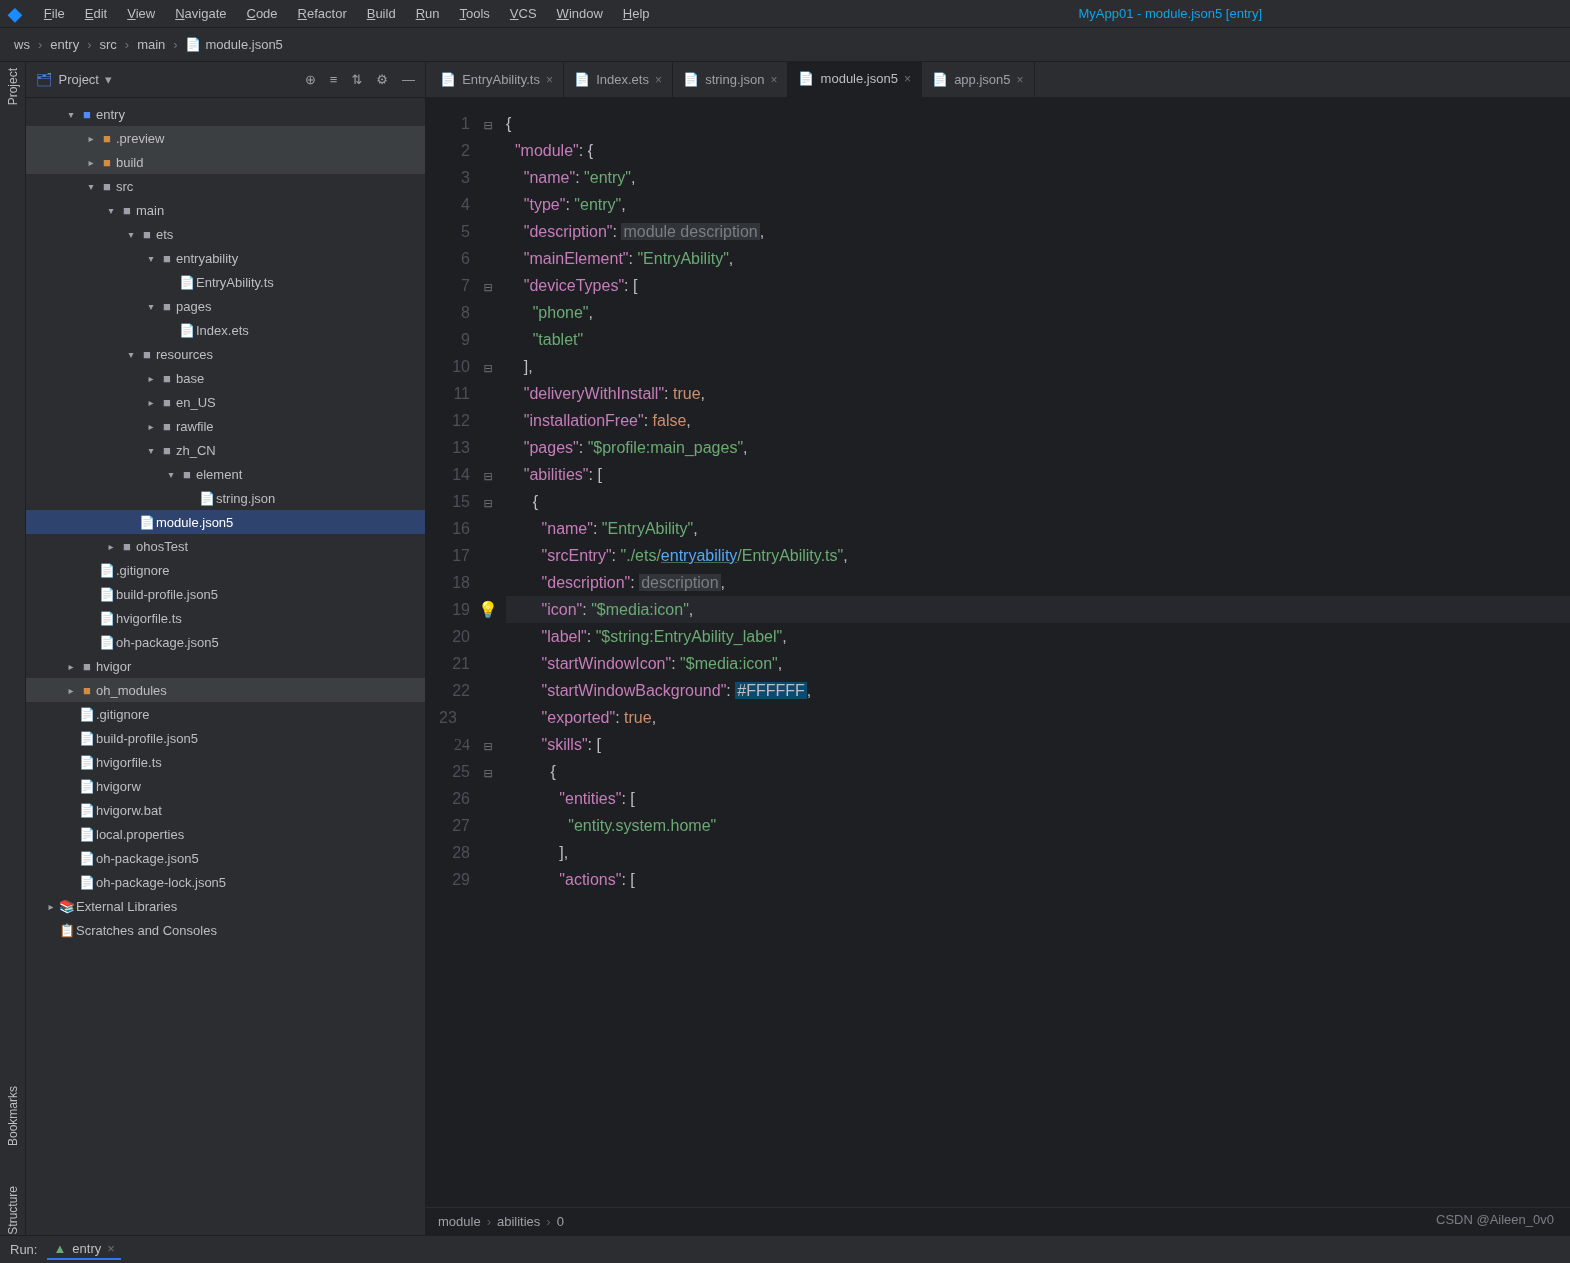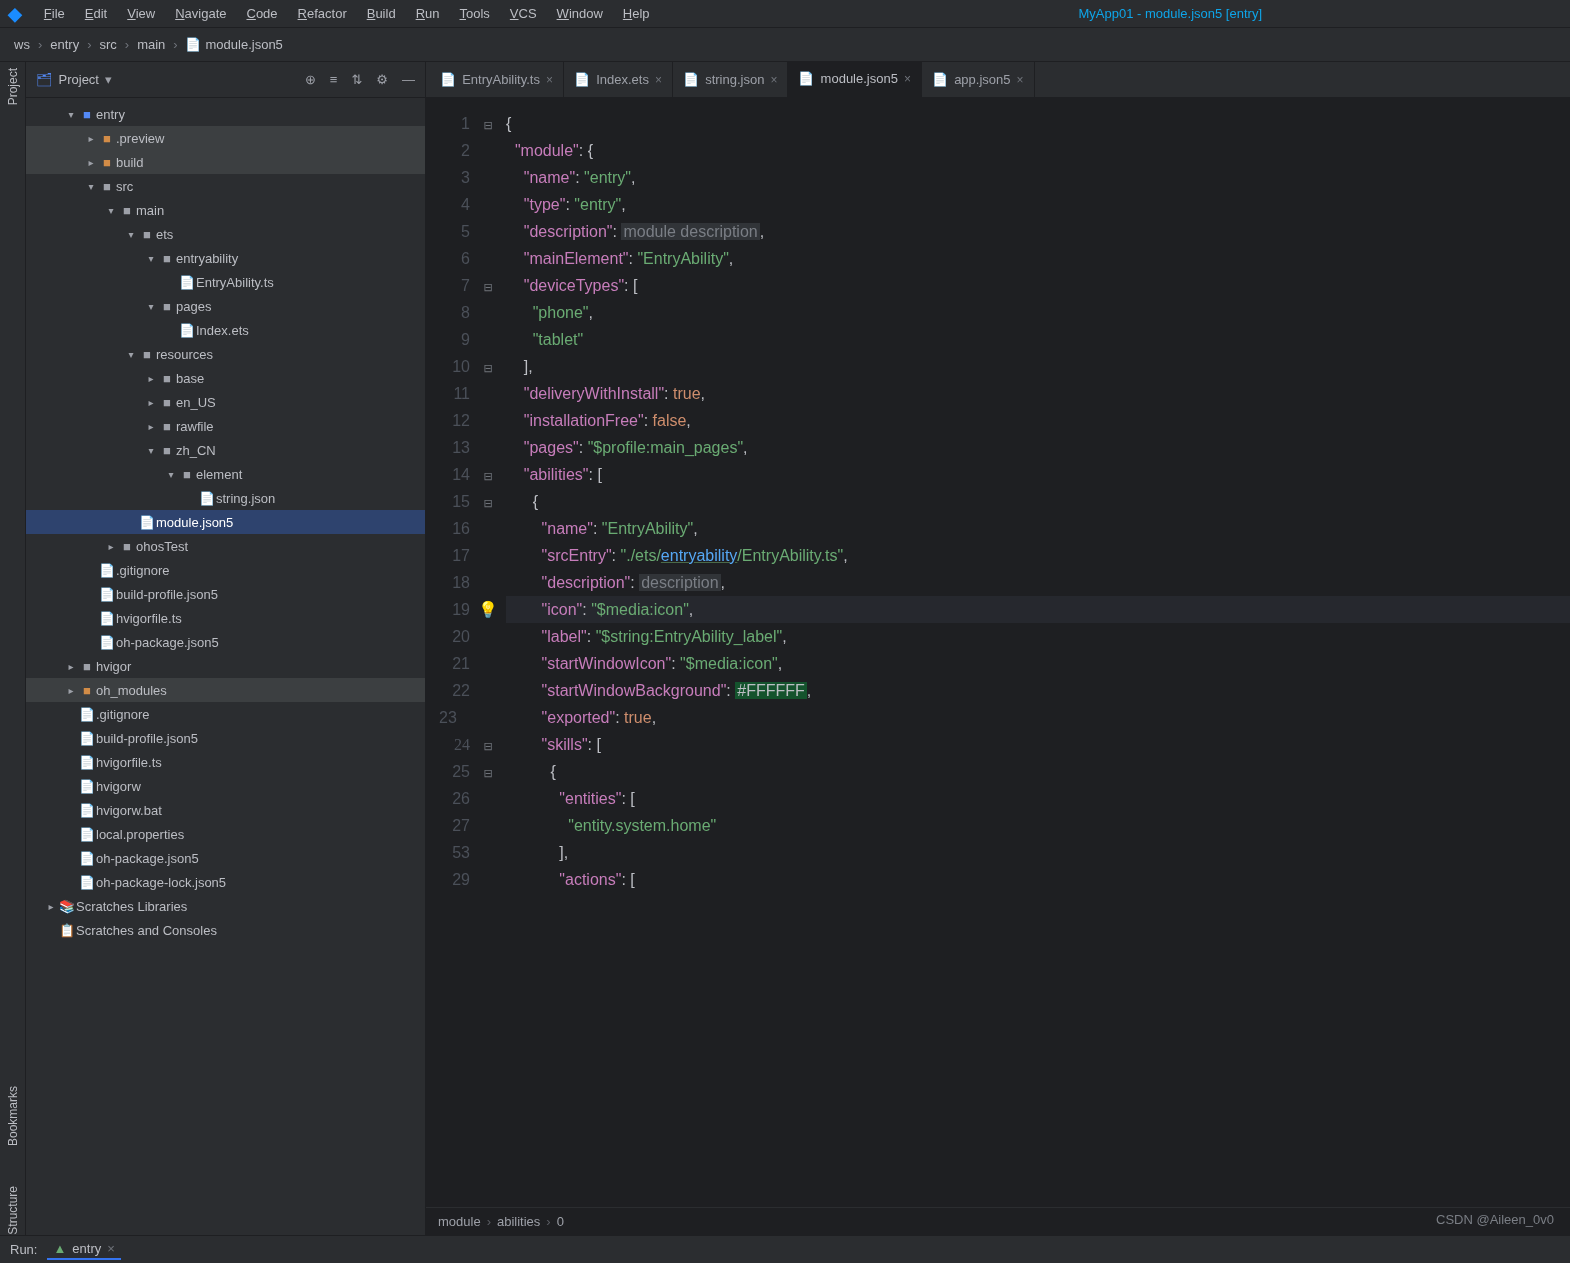--- a/index.html
+++ b/index.html
@@ -40,21 +40,21 @@
   .gutter-marks { width:20px; background:#1e1f22; padding-top:12px; color:#6f737a; text-align:center;}
   .code { flex:1; padding:12px 0 0 8px; white-space:pre; background:#1e1f22; position:relative;}
   .code .cl { height:27px; }
   .code .cl.curline { background:#26282e; }
   .s-key { color:#c77dbb; }
   .s-str { color:#6aab73; }
   .s-punc { color:#bcbec4; }
   .s-kw { color:#cf8e6d; }
   .s-ref { color:#56a8f5; text-decoration:underline; text-decoration-color:#4a6a4a;}
   .s-dim { color:#7a7e85; background:#313438; padding:0 2px;}
-  .s-hex { background:#14532d; color:#bcbec4; padding:0 2px;}
+  .s-hex { background:#0c4a6e; color:#bcbec4; padding:0 2px;}
   .s-bulb { color:#f2c55c; }
   .breadcrumb-bottom { height:28px; display:flex; align-items:center; padding:0 12px; border-top:1px solid #2b2d30; color:#9da0a8; gap:6px; background:#1e1f22;}
   .breadcrumb-bottom .sep { color:#5a5d63;}
   .run-bar { height:28px; background:#2b2d30; display:flex; align-items:center; padding:0 10px; border-top:1px solid #1e1f22; gap:10px;}
   .run-bar .rtab { display:flex; align-items:center; gap:6px; border-bottom:2px solid #3574f0; padding:2px 6px;}
   .watermark { position:absolute; right:16px; bottom:36px; color:#7a7e85; font-size:13px;}
 </style>
 </head>
 <body>
 
@@ -252,21 +252,21 @@
           <span> oh-package.json5</span>
         </div>
         <div class="tree-row" style="padding-left: 38px;">
           <span class="tw"></span>
           <span class="ic ff">📄</span>
           <span> oh-package-lock.json5</span>
         </div>
         <div class="tree-row" style="padding-left: 18px;">
           <span class="tw">▸</span>
           <span class="ic ff">📚</span>
-          <span> Scratches Libraries</span>
+          <span> External Libraries</span>
         </div>
         <div class="tree-row" style="padding-left: 18px;">
           <span class="tw"></span>
           <span class="ic ff">📋</span>
           <span> Scratches and Consoles</span>
         </div>
       </div>
   </div>
 
   <div class="editor-area">
@@ -319,21 +319,21 @@
           <div style="height: 27px;">18</div>
           <div style="height: 27px;">19</div>
           <div style="height: 27px;">20</div>
           <div style="height: 27px;">21</div>
           <div style="height: 27px; padding-left: 12px;">22</div>
           <div style="height: 27px; text-align: center;">23</div>
           <div style="height: 27px; font-family: Liberation Serif, serif;">24</div>
           <div style="height: 27px;">25</div>
           <div style="height: 27px;">26</div>
           <div style="height: 27px;">27</div>
-          <div style="height: 27px;">53</div>
+          <div style="height: 27px;">28</div>
           <div style="height: 27px;">29</div>
         </div>
       <div class="gutter-marks" id="gutter-marks">
           <div style="height: 27px;"><span style="color:#6f737a;font-size:11px;">⊟</span></div>
           <div style="height: 27px;"></div>
           <div style="height: 27px;"></div>
           <div style="height: 27px;"></div>
           <div style="height: 27px;"></div>
           <div style="height: 27px;"></div>
           <div style="height: 27px;"><span style="color:#6f737a;font-size:11px;">⊟</span></div>

